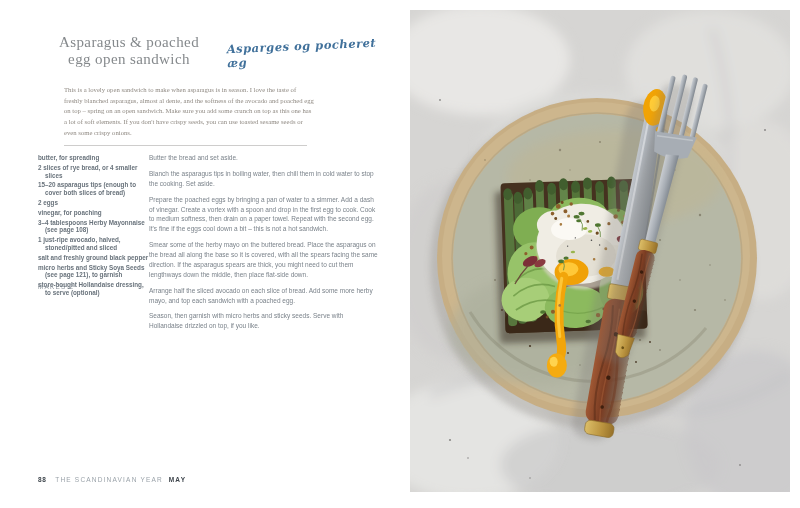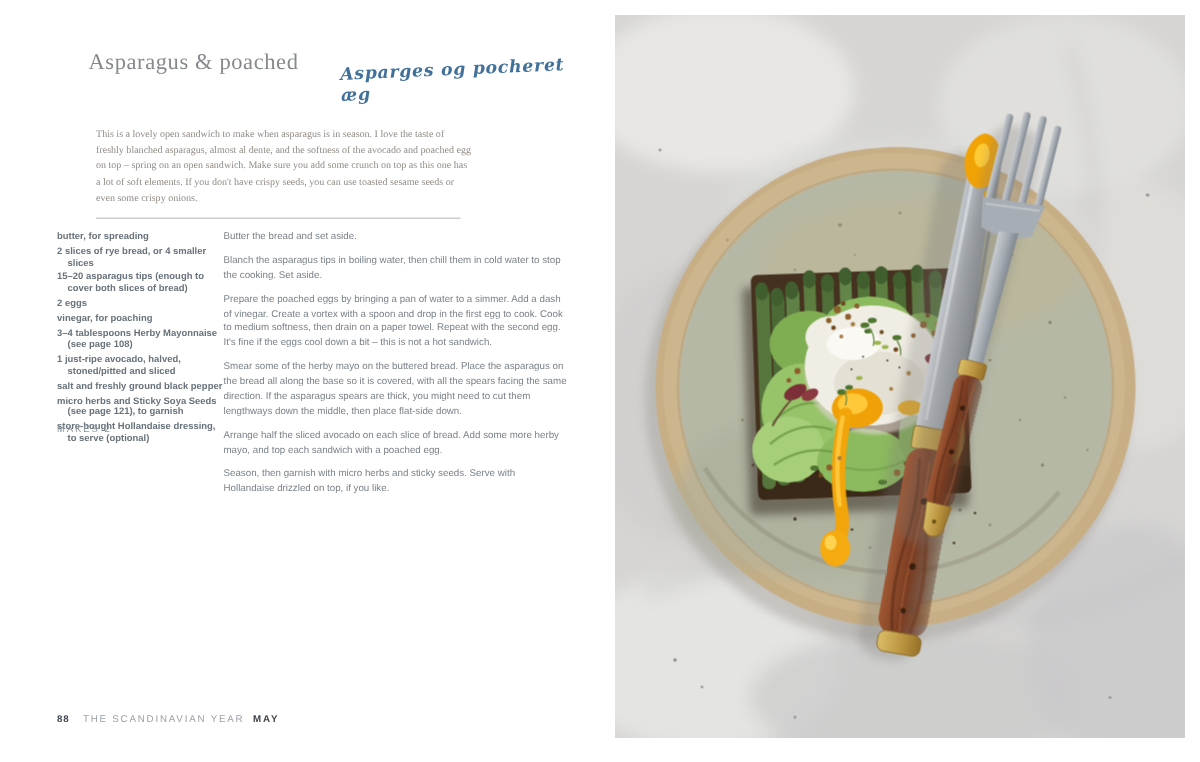--- a/index.html
+++ b/index.html
@@ -46,20 +46,21 @@
   .photo svg{display:block;}
 </style>
 </head>
 <body>
 
 <div class="spread">
 
   <div>
     <div class="title-block">
       <div>Asparagus &amp; poached</div>
+      <div>egg open sandwich</div>
     </div>
 
     <div class="danish">Asparges og pocheret æg</div>
 
     <p class="intro">This is a lovely open sandwich to make when asparagus is in season. I love the taste of freshly blanched asparagus, almost al dente, and the softness of the avocado and poached egg on top – spring on an open sandwich. Make sure you add some crunch on top as this one has a lot of soft elements. If you don't have crispy seeds, you can use toasted sesame seeds or even some crispy onions.</p>
 
     <div class="divider"></div>
 
     <ul class="ingredients">
       <li>butter, for spreading</li>

